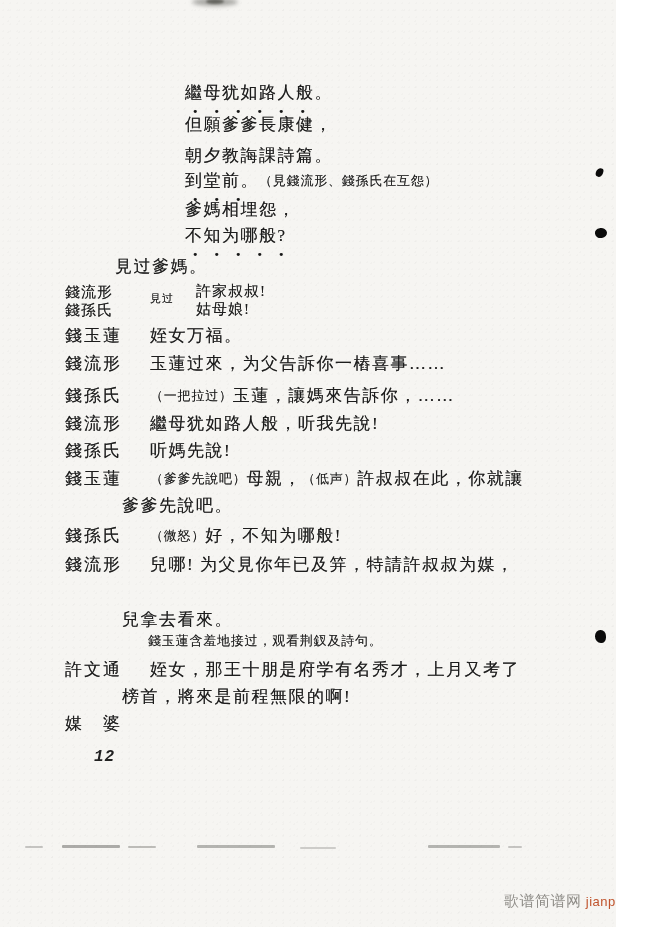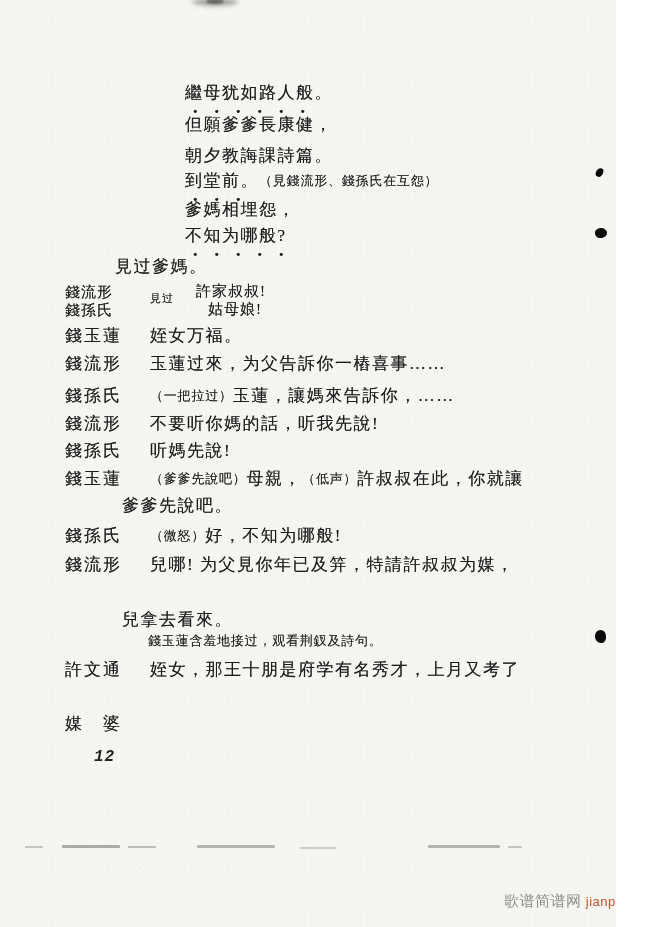--- a/index.html
+++ b/index.html
@@ -94,35 +94,35 @@
 
   <div class="t" style="left:185px; top:227px">不知为哪般?</div>
   <div class="dots" style="left:192px; top:248px">•••••</div>
 
   <div class="t" style="left:115px; top:258px">見过爹媽。</div>
 
   <div class="t name compact" style="left:65px; top:284px">錢流形</div>
   <div class="t name compact" style="left:65px; top:302px">錢孫氏</div>
   <div class="t prefix" style="left:150px; top:292px">見过</div>
   <div class="t compact" style="left:196px; top:283px">許家叔叔!</div>
-  <div class="t compact" style="left:208px; top:301px">姑母娘!</div>
+  <div class="t compact" style="left:196px; top:301px">姑母娘!</div>
 
   <div class="t name" style="left:65px; top:327px">錢玉蓮</div>
   <div class="t" style="left:150px; top:327px">姪女万福。</div>
 
   <div class="t name" style="left:65px; top:355px">錢流形</div>
   <div class="t" style="left:150px; top:355px">玉蓮过來，为父告訴你一樁喜事……</div>
 
   <div class="t name" style="left:65px; top:387px">錢孫氏</div>
   <div class="t" style="left:150px; top:387px">
     <span class="small">（一把拉过）</span><span>玉蓮，讓媽來告訴你，……</span>
   </div>
 
   <div class="t name" style="left:65px; top:415px">錢流形</div>
-  <div class="t" style="left:150px; top:415px">不要听你媽的話，听我先說!</div>
+  <div class="t" style="left:150px; top:415px">繼母犹如路人般，听我先說!</div>
 
   <div class="t name" style="left:65px; top:442px">錢孫氏</div>
   <div class="t" style="left:150px; top:442px">听媽先說!</div>
 
   <div class="t name" style="left:65px; top:470px">錢玉蓮</div>
   <div class="t" style="left:150px; top:470px">
     <span class="small">（爹爹先說吧）</span><span>母親，</span><span class="small">（低声）</span><span>許叔叔在此，你就讓</span>
   </div>
   <div class="t" style="left:122px; top:497px">爹爹先說吧。</div>
 
@@ -132,20 +132,21 @@
   </div>
 
   <div class="t name" style="left:65px; top:556px">錢流形</div>
   <div class="t" style="left:150px; top:556px">兒哪! 为父見你年已及笄，特請許叔叔为媒，</div>
   <div class="t" style="left:122px; top:611px">兒拿去看來。</div>
 
   <div class="t small" style="left:148px; top:634px">錢玉蓮含羞地接过，观看荆釵及詩句。</div>
 
   <div class="t name" style="left:65px; top:661px">許文通</div>
   <div class="t" style="left:150px; top:661px">姪女，那王十朋是府学有名秀才，上月又考了</div>
+  <div class="t" style="left:122px; top:688px">榜首，將來是前程無限的啊!</div>
 
   <div class="t name" style="left:65px; top:715px">媒　婆</div>
 
   <div class="page-number" style="left:94px; top:748px">12</div>
 
   <div class="ink-blob blob-1"></div>
   <div class="ink-blob blob-2"></div>
   <div class="ink-blob blob-3"></div>
 
   <div class="dash" style="left:25px;  top:846px; width:18px; height:2px; opacity:.3"></div>

